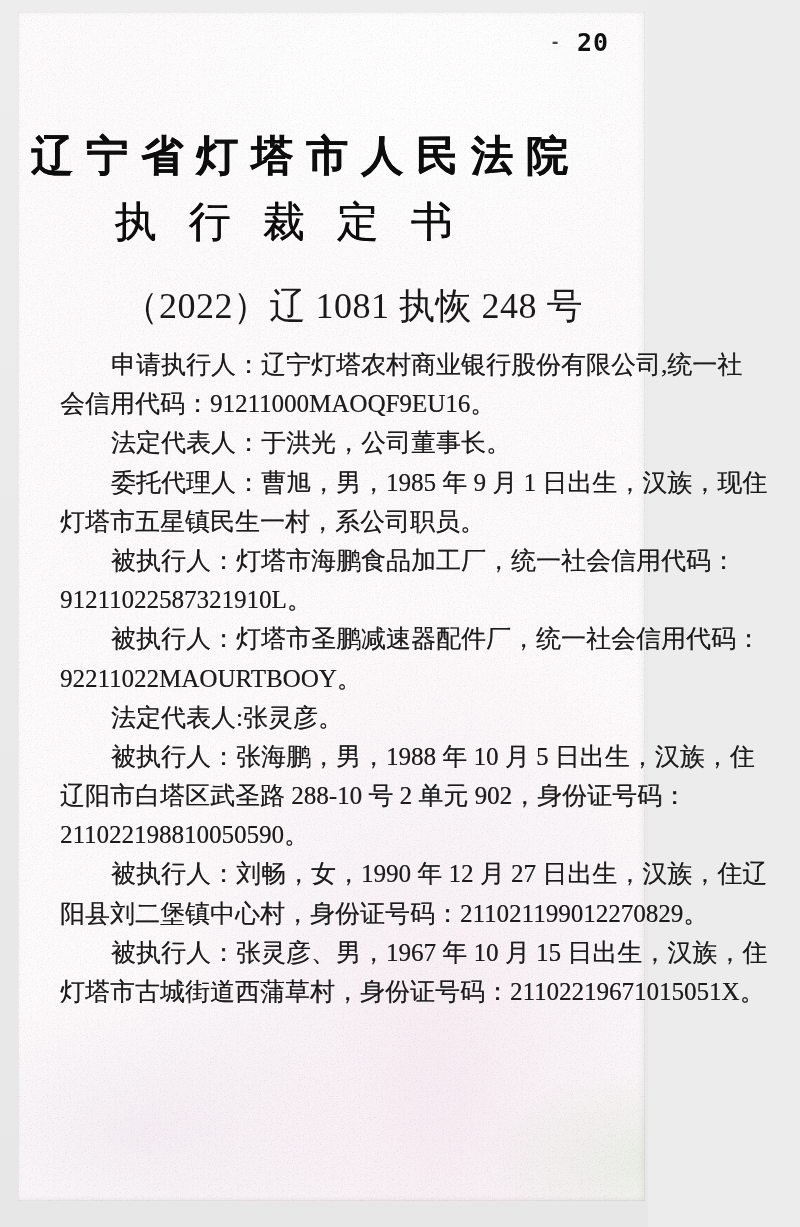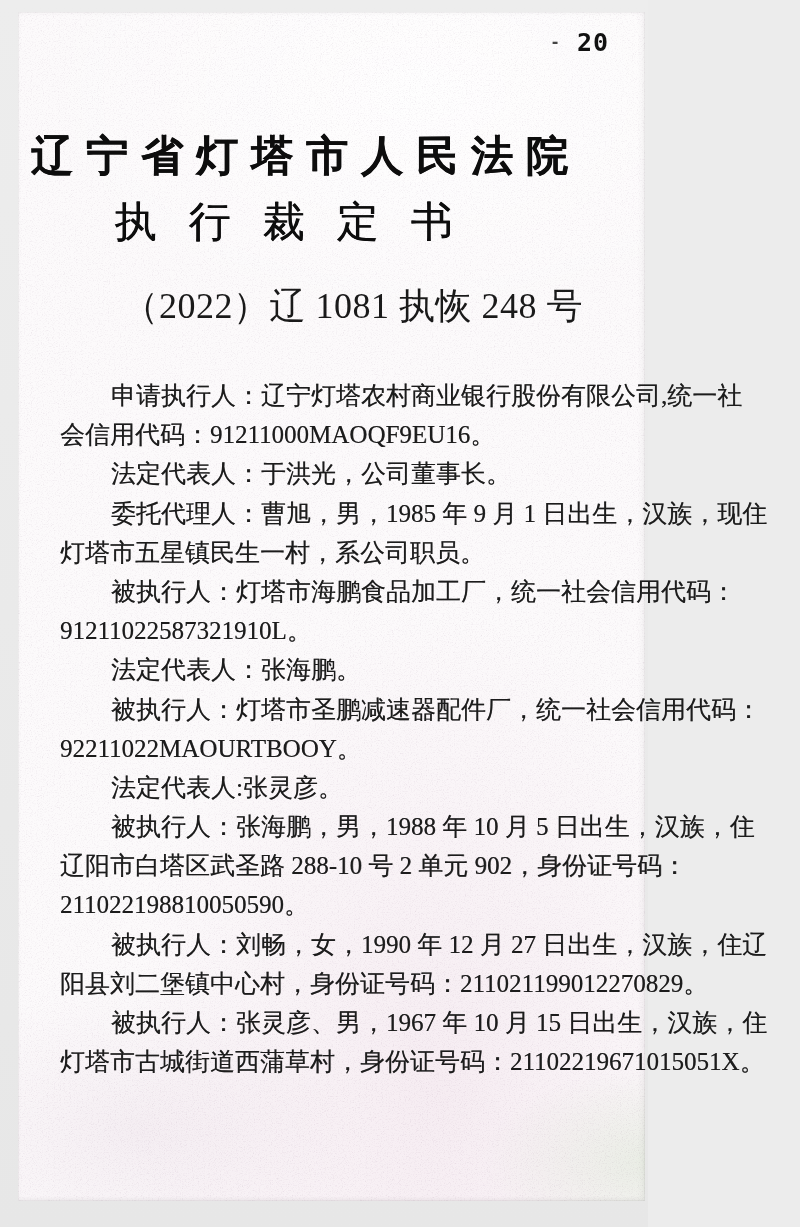--- a/index.html
+++ b/index.html
@@ -77,21 +77,21 @@
   .case-number {
     position: absolute;
     top: 270px; right: 62px;
     font-size: 36px;
     color: #1a1a1a;
     letter-spacing: 0.5px;
     white-space: nowrap;
   }
   .doc-body {
     position: absolute;
-    top: 364px; left: 42px; right: 60px;
+    top: 333px; left: 42px; right: 60px;
     font-size: 25px;
     color: #1c1c1c;
   }
   .line {
     height: 39.2px;
     line-height: 39.2px;
     white-space: nowrap;
     text-shadow: 0.3px 0 0 rgba(0,0,0,0.55);
   }
   .line.indent { text-indent: 51px; }
@@ -126,21 +126,20 @@
     <div class="case-number">（2022）辽 1081 执恢 248 号</div>
 
     <div class="doc-body" id="doc-body">
         <div class="line indent fill">申请执行人：辽宁灯塔农村商业银行股份有限公司,统一社</div>
         <div class="line">会信用代码：91211000MAOQF9EU16。</div>
         <div class="line indent">法定代表人：于洪光，公司董事长。</div>
         <div class="line indent fill">委托代理人：曹旭，男，1985 年 9 月 1 日出生，汉族，现住</div>
         <div class="line">灯塔市五星镇民生一村，系公司职员。</div>
         <div class="line indent fill">被执行人：灯塔市海鹏食品加工厂，统一社会信用代码：</div>
         <div class="line">91211022587321910L。</div>
-        <div class="line indent">法定代表人：张海鹏。</div>
         <div class="line indent fill">被执行人：灯塔市圣鹏减速器配件厂，统一社会信用代码：</div>
         <div class="line">92211022MAOURTBOOY。</div>
         <div class="line indent">法定代表人:张灵彦。</div>
         <div class="line indent fill">被执行人：张海鹏，男，1988 年 10 月 5 日出生，汉族，住</div>
         <div class="line fill">辽阳市白塔区武圣路 288-10 号 2 单元 902，身份证号码：</div>
         <div class="line">211022198810050590。</div>
         <div class="line indent fill">被执行人：刘畅，女，1990 年 12 月 27 日出生，汉族，住辽</div>
         <div class="line">阳县刘二堡镇中心村，身份证号码：211021199012270829。</div>
         <div class="line indent fill">被执行人：张灵彦、男，1967 年 10 月 15 日出生，汉族，住</div>
         <div class="line">灯塔市古城街道西蒲草村，身份证号码：21102219671015051X。</div>

